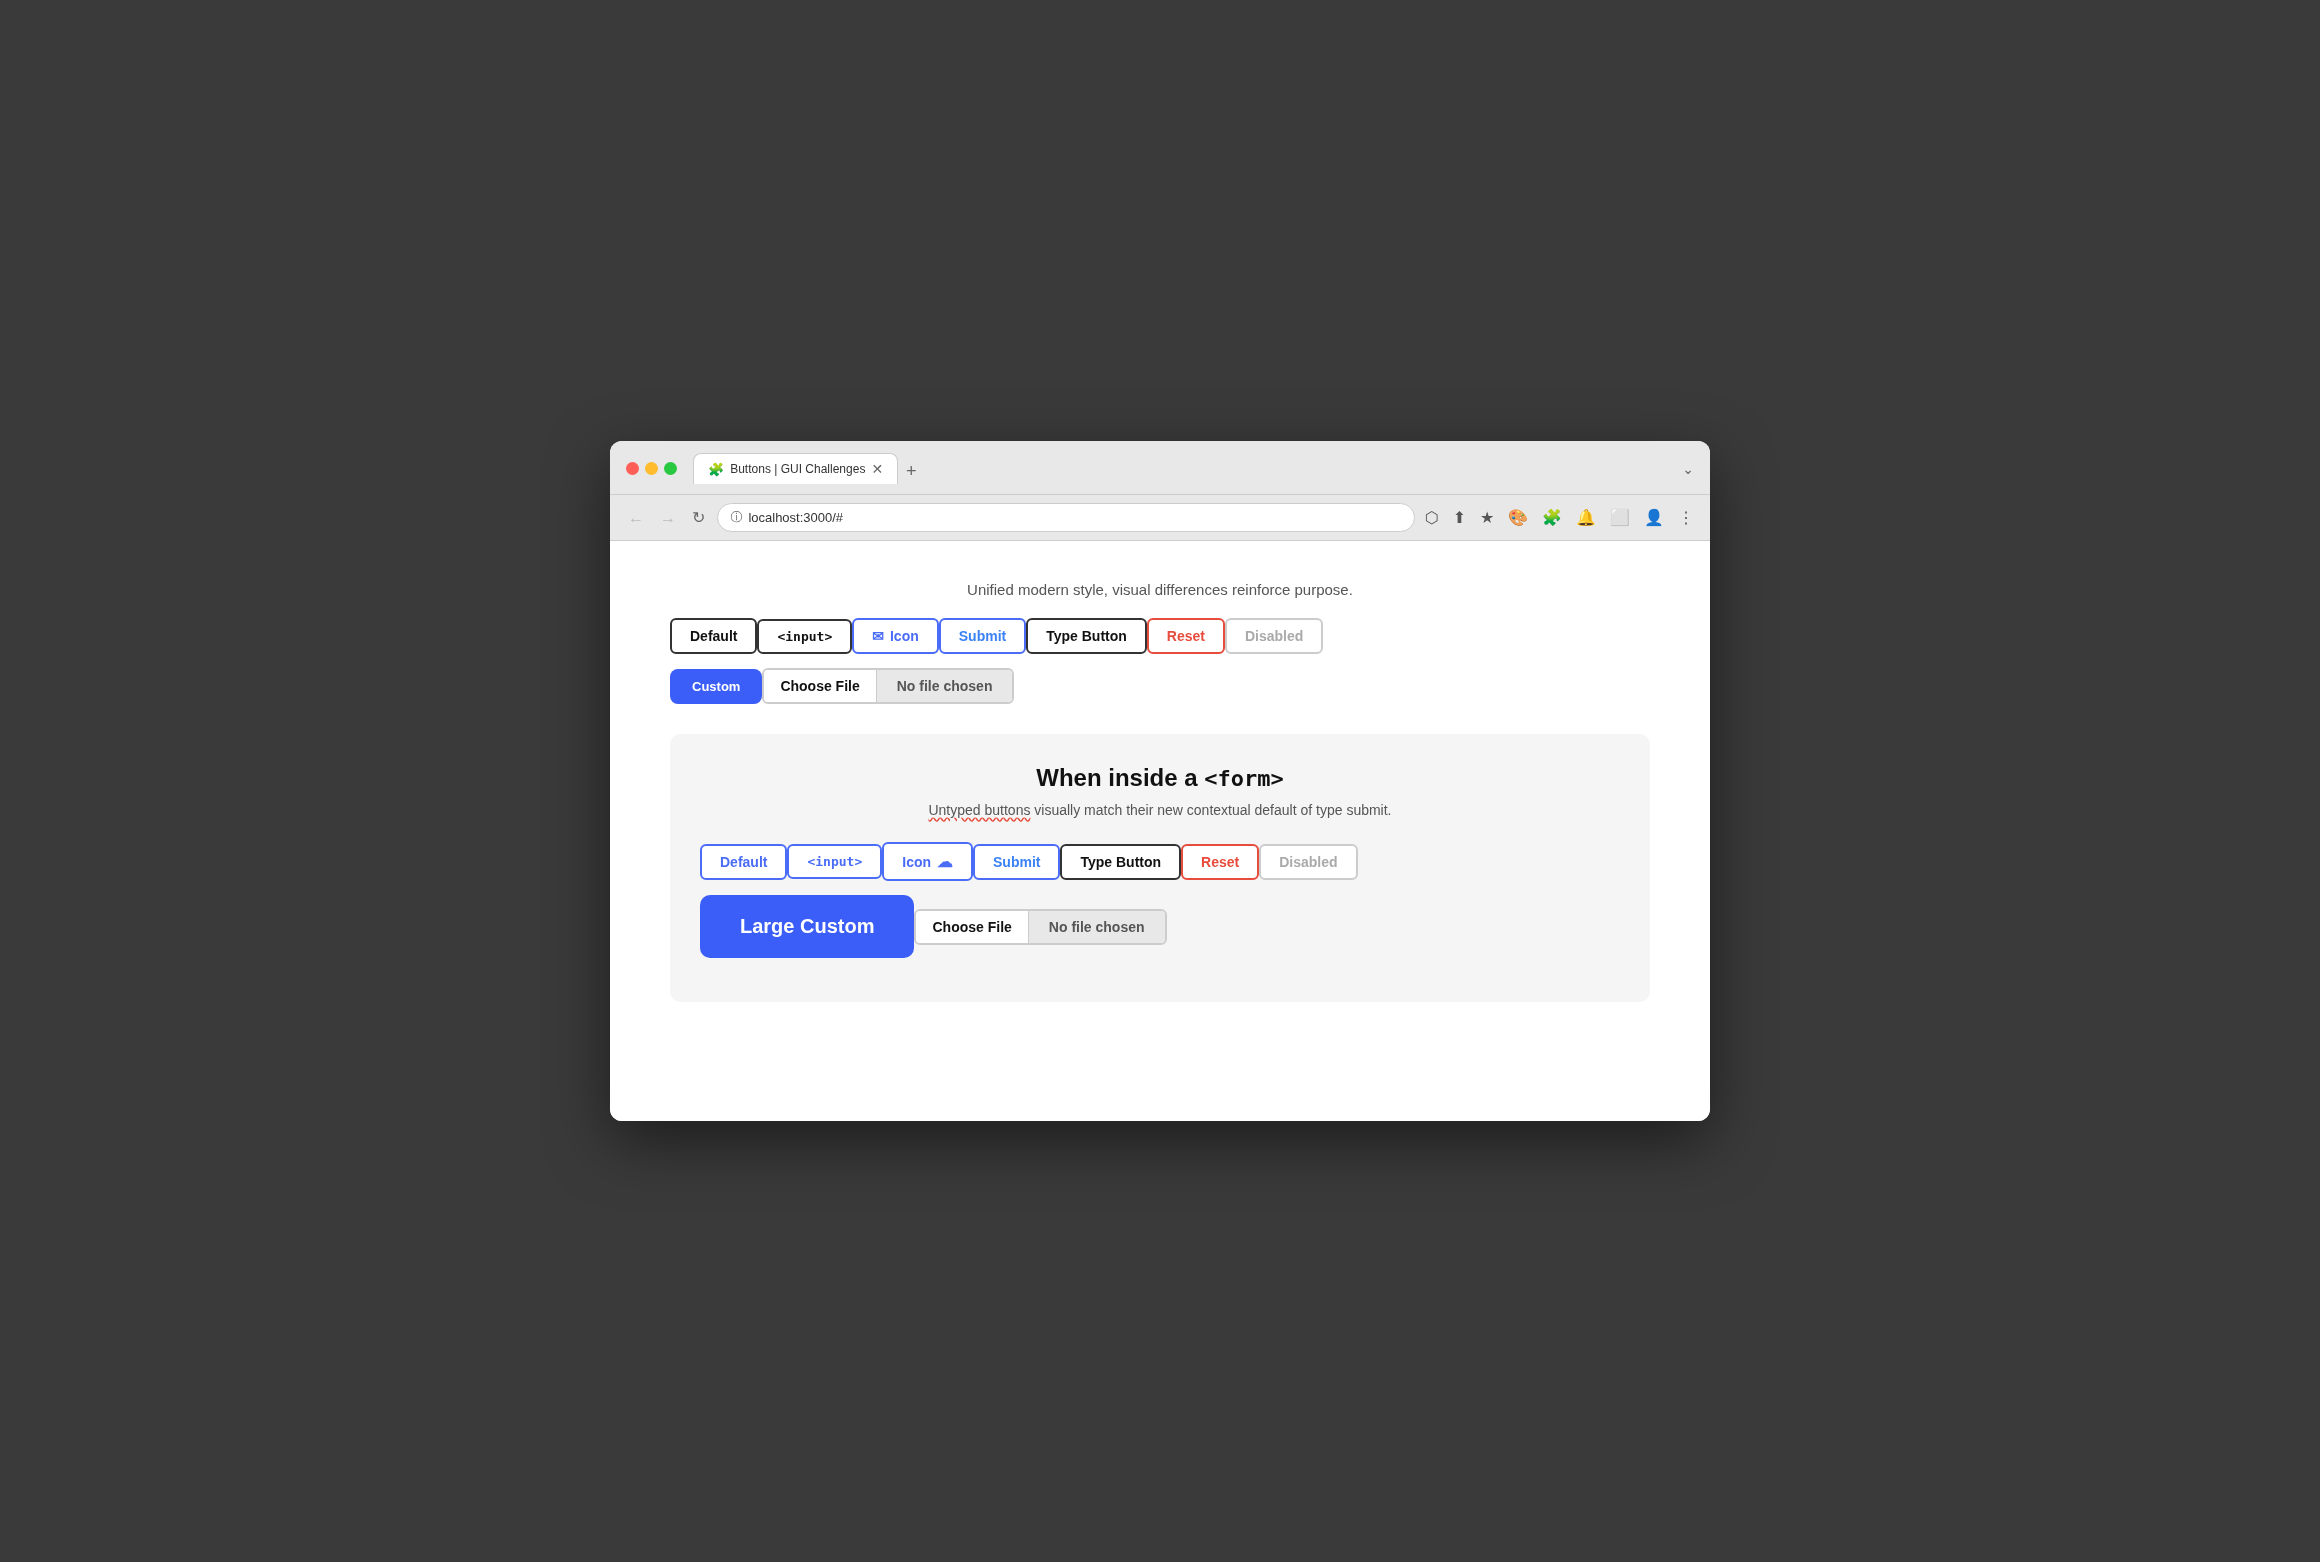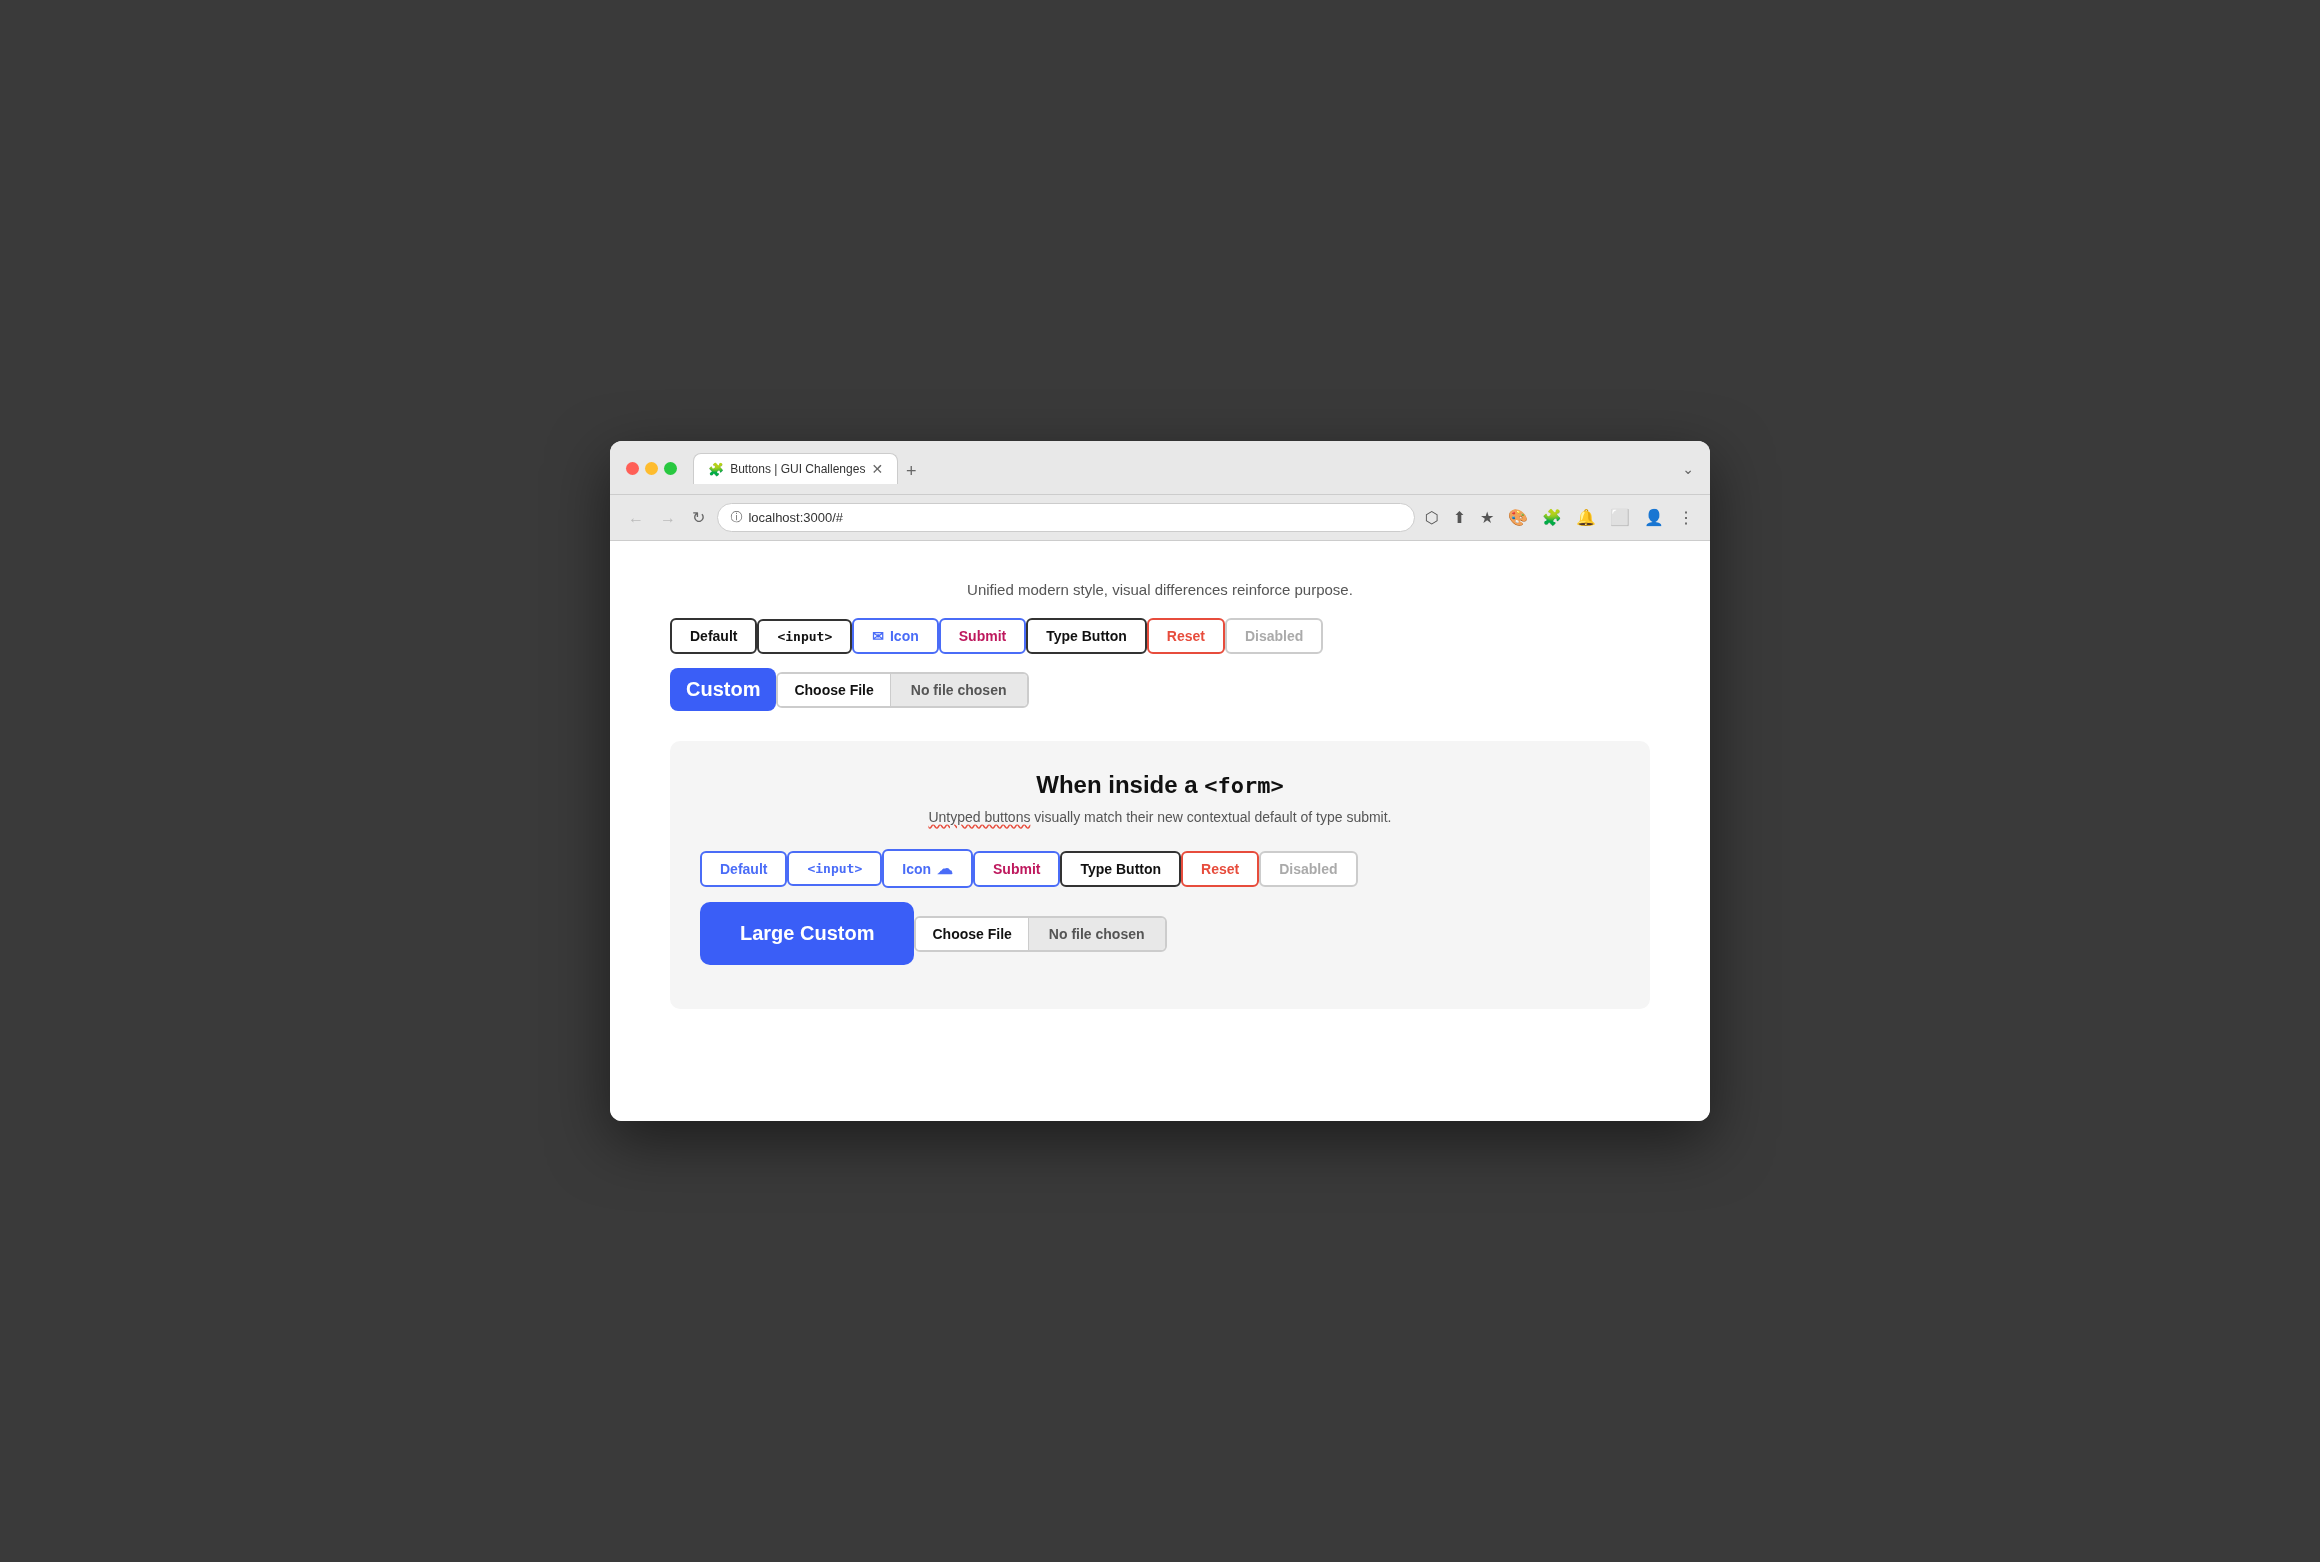--- a/index.html
+++ b/index.html
@@ -217,21 +217,21 @@
     }
 
     .btn-icon {
       border: 2px solid #4a6cf7;
       color: #4a6cf7;
       background: white;
     }
 
     .btn-submit {
       border: 2px solid #4a6cf7;
-      color: #be185d;
+      color: #3b82f6;
       background: white;
       font-weight: 700;
     }
 
     .btn-type {
       border: 2px solid #333;
       color: #111;
       background: white;
     }
 
@@ -246,22 +246,22 @@
       border: 2px solid #ccc;
       color: #aaa;
       background: white;
       cursor: not-allowed;
     }
 
     .btn-custom {
       border: none;
       background: #3a5ef7;
       color: white;
-      padding: 10px 16px;
-      font-size: 20px;
+      padding: 10px 22px;
+      font-size: 13px;
       font-weight: 700;
       border-radius: 8px;
     }
 
     .file-input-wrapper {
       display: inline-flex;
       align-items: center;
       border: 2px solid #ccc;
       border-radius: 6px;
       overflow: hidden;

